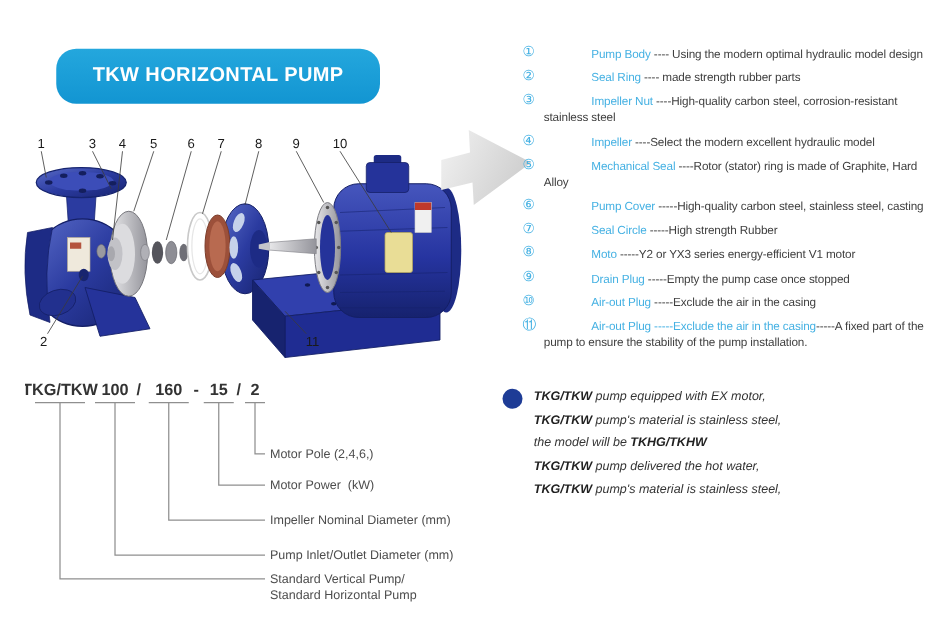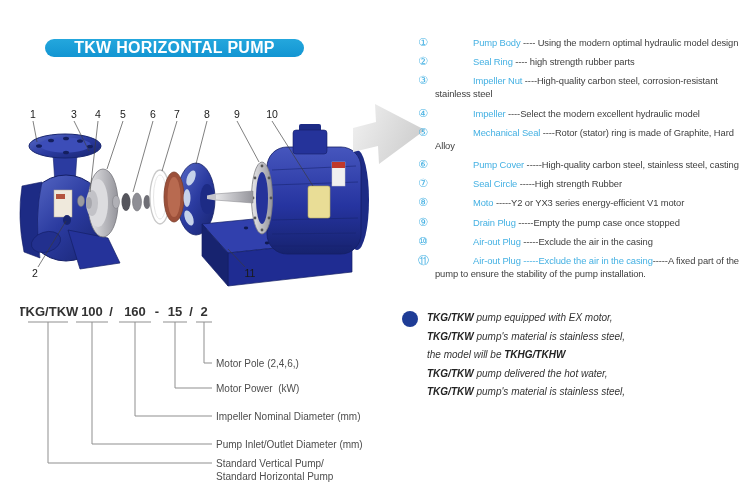--- a/index.html
+++ b/index.html
@@ -1,20 +1,20 @@
 <!DOCTYPE html>
 <html><head>
 <meta charset="utf-8">
 <style>
   html,body{margin:0;padding:0;}
   body{width:756px;height:500px;background:#ffffff;font-family:"Liberation Sans","DejaVu Sans",sans-serif;}
   #page{position:relative;width:756px;height:500px;background:#fff;overflow:hidden;}
 
   
-  .banner{position:absolute;left:45px;top:39px;width:259px;height:18px;border-radius:16px;
+  .banner{position:absolute;left:45px;top:39px;width:259px;height:44px;border-radius:16px;
     background:linear-gradient(#24a7dd,#1295d2);display:flex;align-items:center;justify-content:center;}
   .banner span{color:#fff;font-weight:bold;font-size:16px;letter-spacing:.3px;}
 
   
   .parts-list{position:absolute;left:418px;top:36px;width:334px;}
   .part-item{display:flex;margin-bottom:6.2px;font-size:9.4px;line-height:13px;letter-spacing:-.1px;}
   .pnum{flex:0 0 17px;color:#45b1e3;font-size:11px;line-height:13px;}
   .ptext{flex:1;color:#404040;}
   .pname{color:#45b1e3;margin-left:38px;}
   .pdesc{color:#404040;}
@@ -180,21 +180,21 @@
     <polygon points="3,28 26,22 25,4 75,30 29,64 28,46 3,52" fill="url(#gArrow)"></polygon>
   </svg>
 
   <div class="parts-list">
     <div class="part-item">
         <span class="pnum">①</span>
         <span class="ptext"><span class="pname">Pump Body</span><span class="pdesc"> ---- Using the modern optimal hydraulic model design</span></span>
       </div>
     <div class="part-item">
         <span class="pnum">②</span>
-        <span class="ptext"><span class="pname">Seal Ring</span><span class="pdesc"> ---- high strength rubber parts</span></span>
+        <span class="ptext"><span class="pname">Seal Ring</span><span class="pdesc"> ---- made strength rubber parts</span></span>
       </div>
     <div class="part-item">
         <span class="pnum">③</span>
         <span class="ptext"><span class="pname">Impeller Nut</span><span class="pdesc"> ----High-quality carbon steel, corrosion-resistant stainless steel</span></span>
       </div>
     <div class="part-item">
         <span class="pnum">④</span>
         <span class="ptext"><span class="pname">Impeller</span><span class="pdesc"> ----Select the modern excellent hydraulic model</span></span>
       </div>
     <div class="part-item">

